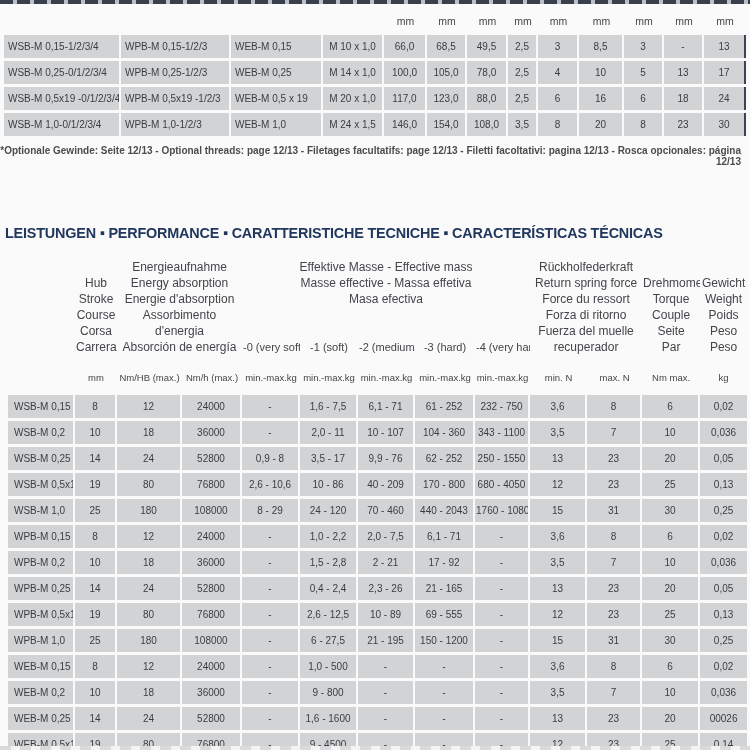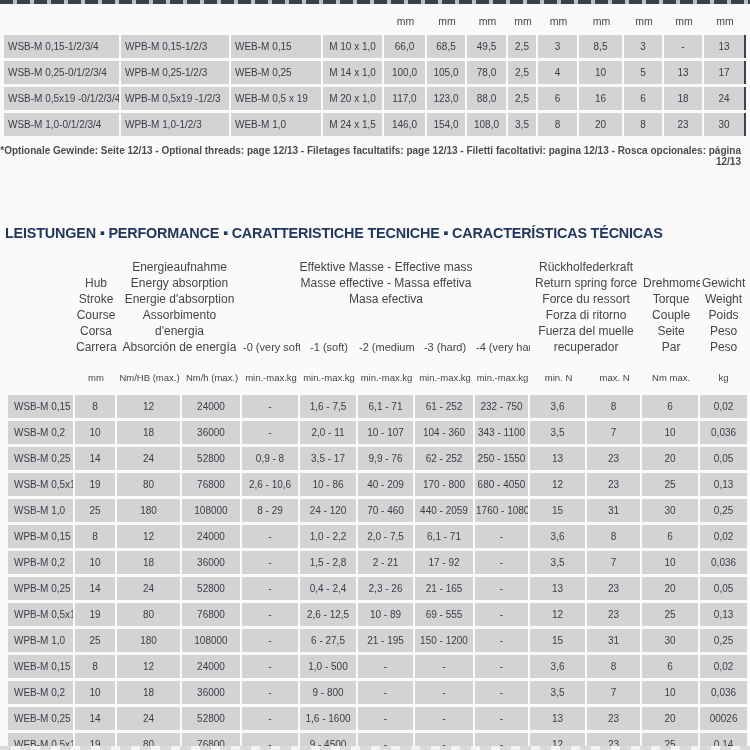--- a/index.html
+++ b/index.html
@@ -275,21 +275,21 @@
           <td>0,13</td>
         </tr>
         <tr>
           <td>WSB-M 1,0</td>
           <td>25</td>
           <td>180</td>
           <td>108000</td>
           <td>8 - 29</td>
           <td>24 - 120</td>
           <td>70 - 460</td>
-          <td>440 - 2059</td>
+          <td>440 - 2043</td>
           <td>1760 - 10800</td>
           <td>15</td>
           <td>31</td>
           <td>30</td>
           <td>0,25</td>
         </tr>
         <tr>
           <td>WPB-M 0,15</td>
           <td>8</td>
           <td>12</td>

